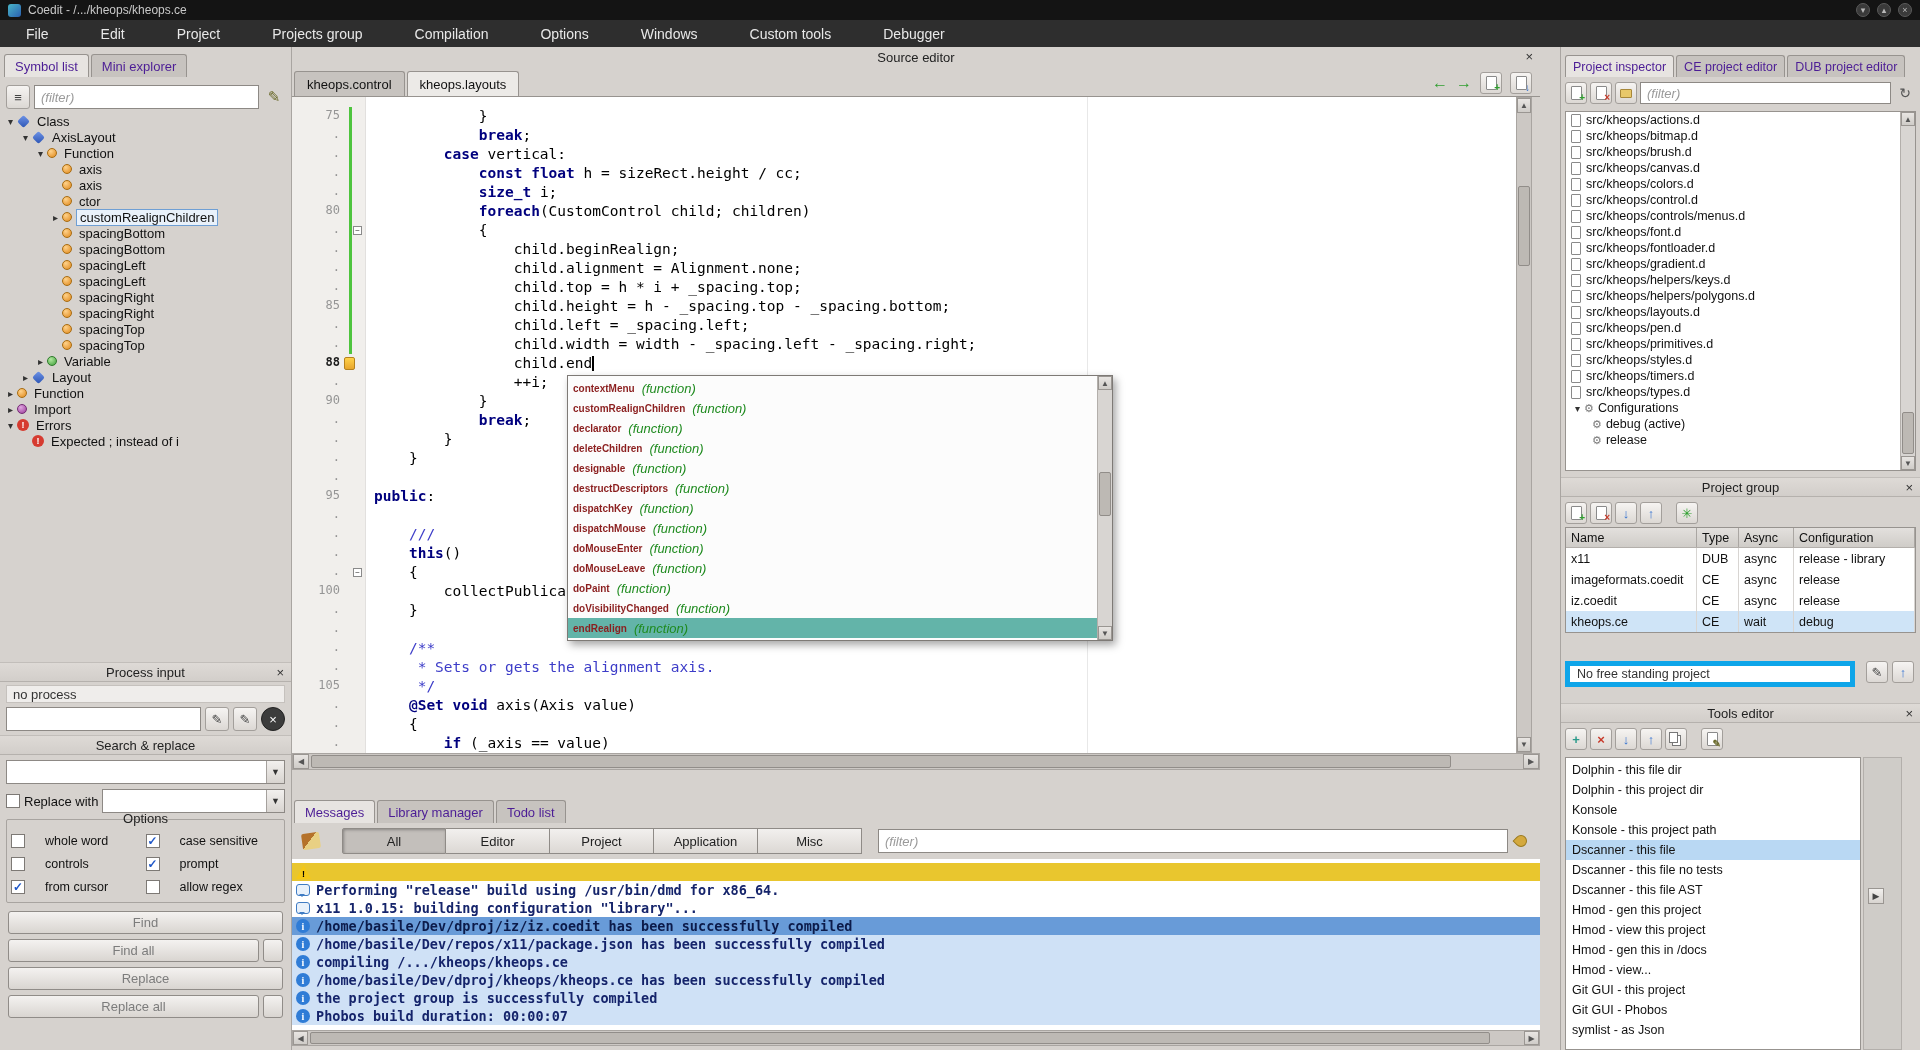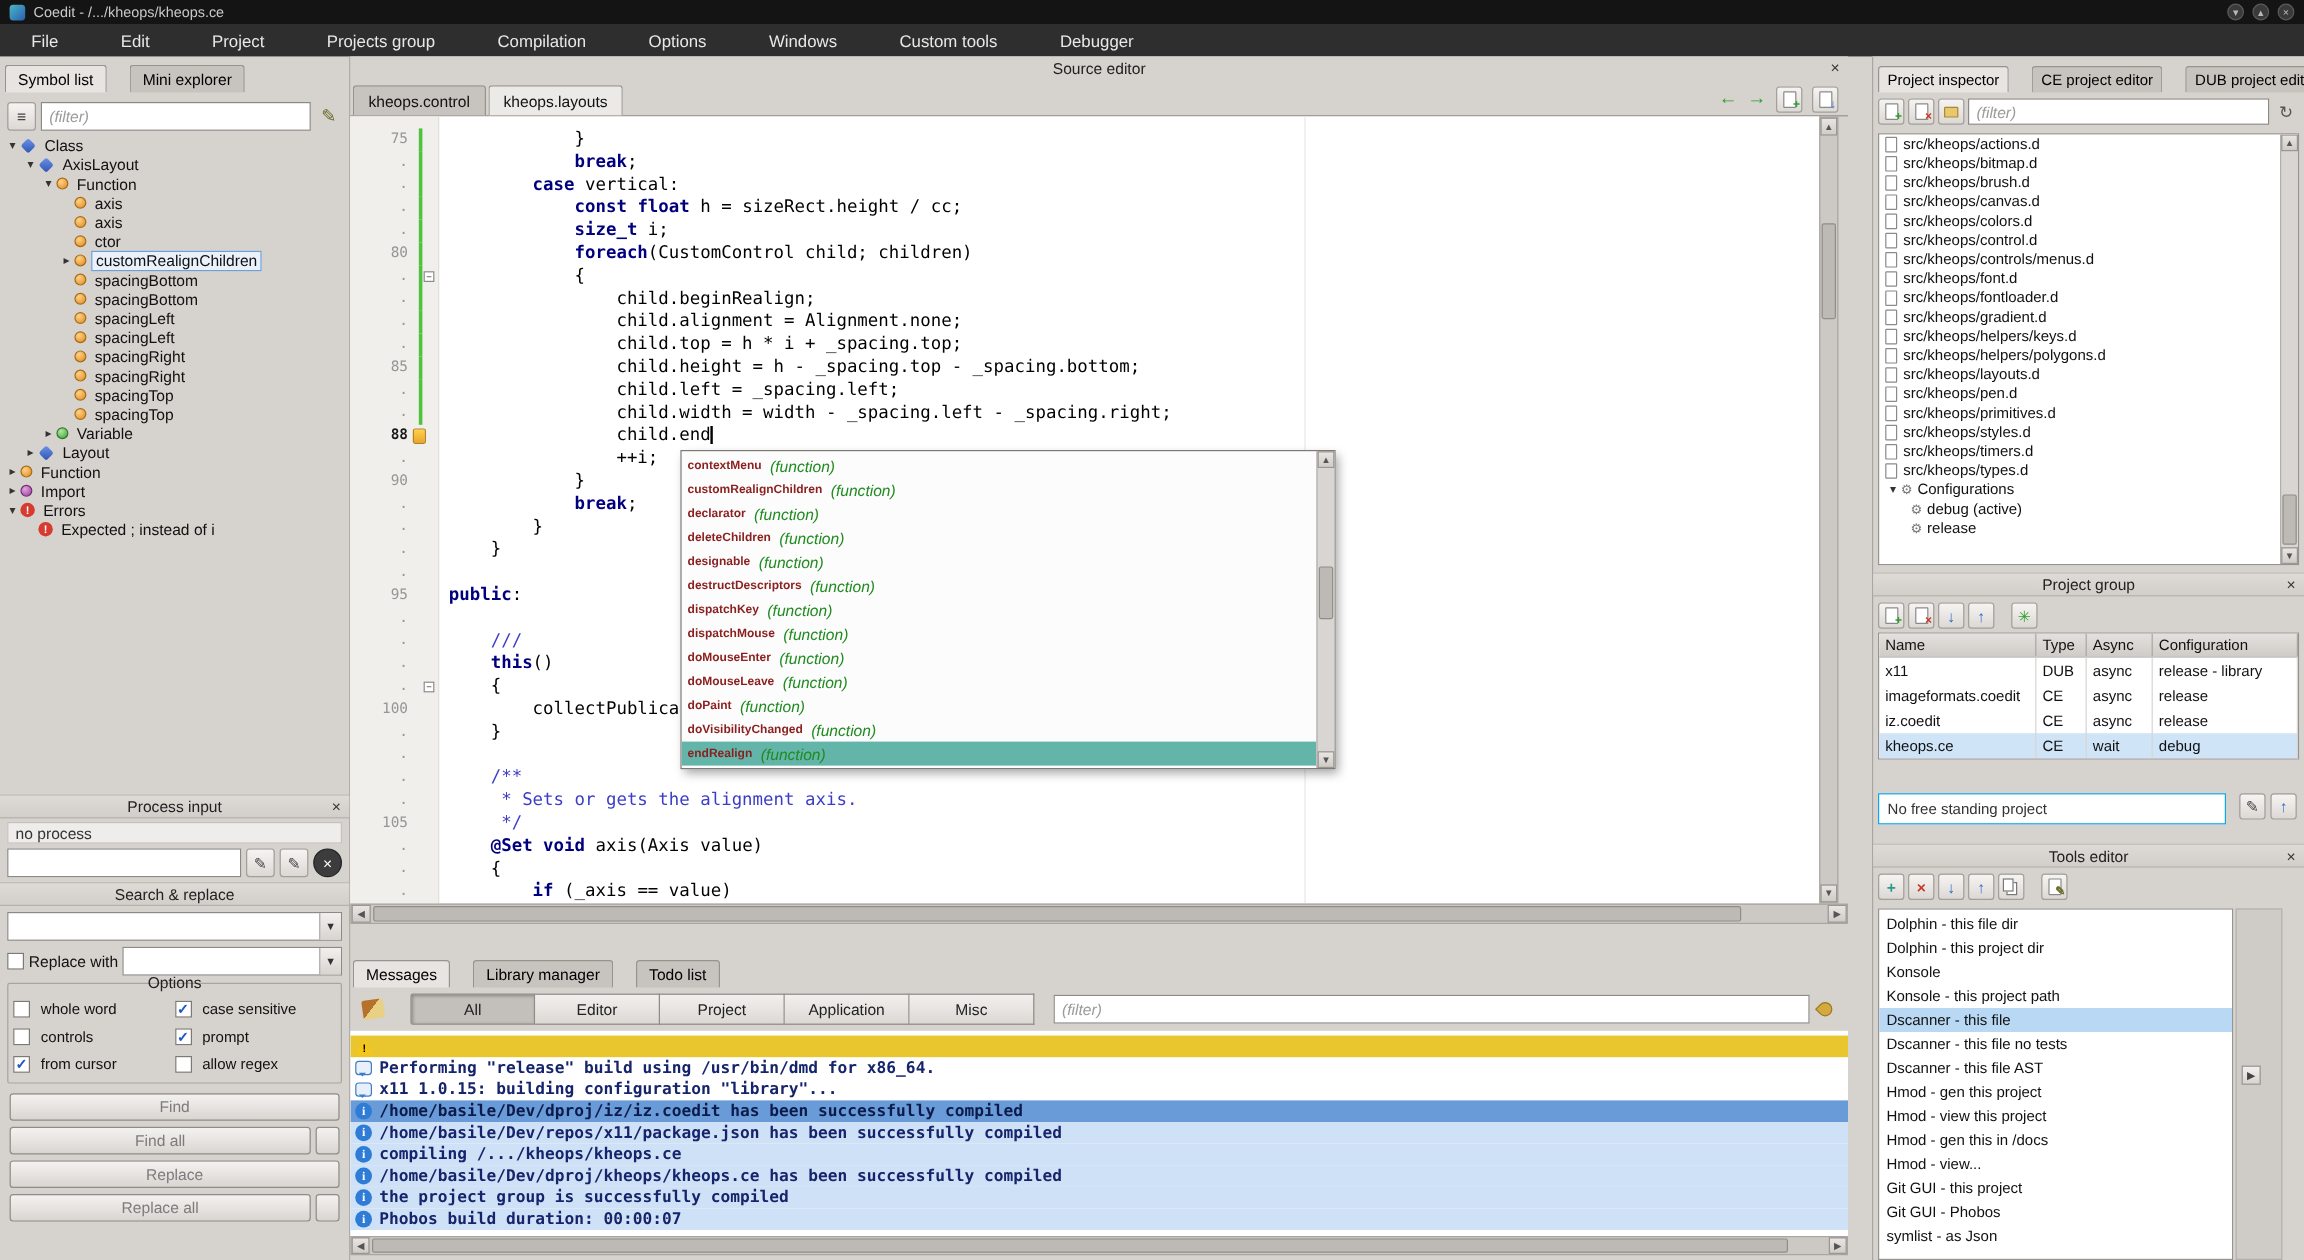--- a/index.html
+++ b/index.html
@@ -10,21 +10,21 @@
   .titlebar{position:absolute;left:0;top:0;width:100%;height:20px;background:#141414;color:#c9c9c9;display:flex;align-items:center;padding:0 8px;font-size:12px}
   .applogo{width:13px;height:13px;border-radius:3px;background:linear-gradient(135deg,#49b6c8,#2a5fb0);margin-right:7px}
   .apptitle{flex:0 0 auto}
   .winbtns{margin-left:auto;display:flex}
   .wbtn{width:14px;height:14px;border-radius:50%;background:#3a3a3a;border:1px solid #5a5a5a;color:#b8b8b8;font-size:9px;line-height:12px;text-align:center;margin-left:7px;cursor:default}
   .menubar{position:absolute;left:0;top:20px;width:100%;height:27px;background:#2e2e2e;color:#e8e8e8;display:flex;align-items:center;font-size:14px}
   .menu-item{padding:0 26px;height:100%;display:flex;align-items:center;cursor:default}
 
   
   .side-tabs{display:flex;align-items:flex-end;padding:4px 4px 0;height:30px}
-  .side-tab{border:1px solid #97938f;border-bottom:none;border-radius:3px 3px 0 0;padding:4px 10px 3px;background:#c7c3bf;margin-right:19px;font-size:13px;white-space:nowrap;color:#000000}
+  .side-tab{border:1px solid #97938f;border-bottom:none;border-radius:3px 3px 0 0;padding:4px 10px 3px;background:#c7c3bf;margin-right:2px;font-size:13px;white-space:nowrap;color:#4c1d95}
   .side-tab.active{background:#e7e4e1}
   .section-h{height:20px;display:flex;align-items:center;justify-content:center;position:relative;font-size:13px;color:#222;background:linear-gradient(#dedad6,#d2ceca);border-top:1px solid #c2beba;border-bottom:1px solid #b5b1ad}
   .xbtn{position:absolute;right:7px;top:2px;font-size:13px;color:#333;cursor:default}
   .tinput{height:24px;background:#fff;border:1px solid #8d8985;padding:2px 6px;font-size:13px;font-family:"Liberation Sans",sans-serif;color:#222;min-width:0}
   .tinput::placeholder{color:#9a9a9a;font-style:italic}
   .tbtn{width:24px;height:24px;border:1px solid #a39f9b;border-radius:3px;background:linear-gradient(#f6f4f2,#dcd8d4);display:inline-flex;align-items:center;justify-content:center;position:relative;font-size:13px;color:#444;flex:0 0 auto}
   .tbtn.dark{color:#fff;background:#3c3c3c;border-color:#222;border-radius:50%}
   .flatbtn{width:22px;height:22px;display:inline-flex;align-items:center;justify-content:center;color:#6a6a2a;font-size:15px}
   .badge{position:absolute;right:1px;bottom:0;font-size:10px;font-weight:bold;line-height:10px}
   .green{color:#2fa02f}.red{color:#c83a2a}.blue{color:#2f6fd0}
@@ -55,21 +55,21 @@
   .i-error,.i-erroritem{width:12px;height:12px;border-radius:50%;background:#d63b30;color:#fff;font-size:9px;font-weight:bold}
   .tlabel{padding:0 3px}
   .tlabel.tsel{border:1px solid #6f9fd4;background:#e9f1fa}
   .left-bottom{position:absolute;left:0;right:0;top:615px}
   .noprocess{height:18px;margin:3px 6px;background:#efedeb;border:1px solid #c5c1bd;display:flex;align-items:center;padding:0 6px;color:#333;font-size:13px}
   .inputrow .tinput{flex:1}
   .optbox{margin:6px 6px 8px;border:1px solid #a8a4a0;border-radius:2px;position:relative;padding:10px 4px 8px}
   .optlegend{position:absolute;top:-9px;left:0;right:0;text-align:center;font-size:13px;color:#222}
   .optlegend::before{content:"";position:absolute;left:0;right:0;top:9px;z-index:-1}
   #options-grid{display:grid;grid-template-columns:1fr 1fr;row-gap:9px;padding-top:4px}
-  .cbrow{display:flex;align-items:flex-start;gap:9px;font-size:12.5px}
+  .cbrow{display:flex;align-items:flex-start;gap:20px;font-size:12.5px}
   .cblabel{white-space:nowrap}
   .btnrow{display:flex;gap:4px;margin:5px 8px}
   .push{flex:1;height:23px;border:1px solid #908c88;border-radius:3px;background:linear-gradient(#f4f2f0,#d9d5d1);color:#7c7c7c;font-size:13px;display:flex;align-items:center;justify-content:center}
   .push.small{flex:0 0 20px}
 
   
   .center{position:absolute;left:292px;top:47px;width:1248px;bottom:0;background:#d6d2ce}
   .src-header{position:absolute;left:0;right:0;top:0;height:20px;display:flex;align-items:center;justify-content:center;font-size:13px;color:#222}
   .etabs{position:absolute;left:0;right:0;top:20px;height:30px;border-bottom:1px solid #97938f;display:flex;align-items:flex-end;padding:0 2px}
   .etab{border:1px solid #97938f;border-bottom:none;border-radius:3px 3px 0 0;padding:5px 12px 4px;background:#c7c3bf;margin-right:2px;font-size:13px}
@@ -143,21 +143,21 @@
   .tsb{position:absolute;right:0;top:0;bottom:0;width:15px;background:#d8d5d2;border-left:1px solid #b3afab}
   .hdr-pg{position:absolute;left:0;right:0;top:430px}
   .pg-toolbar{position:absolute;left:0;right:0;top:452px}
   .pgtable{position:absolute;left:4px;right:4px;top:480px;height:106px;background:#fff;border:1px solid #97938f;font-size:12.5px;overflow:hidden}
   .trow{display:flex;height:21px;align-items:stretch}
   .trow.thead{height:20px;background:linear-gradient(#e3e0dd,#cfccc8);border-bottom:1px solid #b3afab}
   .trow.sel{background:#cfe4f7}
   .tcell{display:flex;align-items:center;padding:0 5px;border-right:1px solid #d8d5d2;overflow:hidden;white-space:nowrap}
   .thead .tcell{border-right:1px solid #aaa6a2}
   .c0{flex:0 0 131px}.c1{flex:0 0 42px}.c2{flex:0 0 55px}.c3{flex:1}
-  .freebox{position:absolute;left:4px;top:614px;width:290px;height:26px;background:#fff;border:1px solid #0ea5e9;display:flex;align-items:center;padding:0 7px;font-size:12.5px;color:#333}
+  .freebox{position:absolute;left:4px;top:614px;width:290px;height:26px;background:#fff;border:5px solid #0ea5e9;display:flex;align-items:center;padding:0 7px;font-size:12.5px;color:#333}
   .freebtns{position:absolute;right:6px;top:614px;display:flex;gap:4px}
   .hdr-te{position:absolute;left:0;right:0;top:656px}
   .te-toolbar{position:absolute;left:0;right:0;top:678px}
   .toolsbox{position:absolute;left:4px;top:710px;width:296px;bottom:0;background:#fff;border:1px solid #97938f;overflow:hidden;padding-top:2px}
   .trow2{height:20px;display:flex;align-items:center;padding-left:6px;font-size:12.5px;white-space:nowrap}
   .trow2.sel{background:#b9d8f3}
   .testrip{position:absolute;left:302px;right:18px;top:710px;bottom:0;background:#cfccc8;border:1px solid #b3afab}
   .expbtn{position:absolute;left:4px;top:130px;width:16px;height:16px;background:linear-gradient(#f2f0ee,#d8d4d0);border:1px solid #9a9692;font-size:9px;display:flex;align-items:center;justify-content:center;color:#444}
 </style>
 </head>

